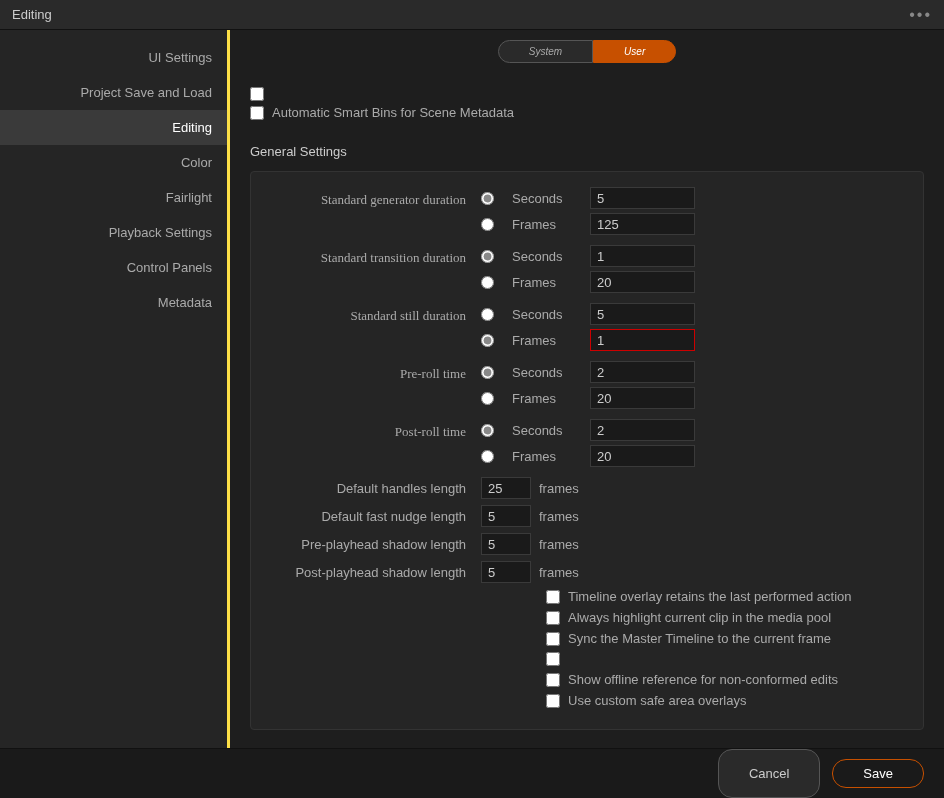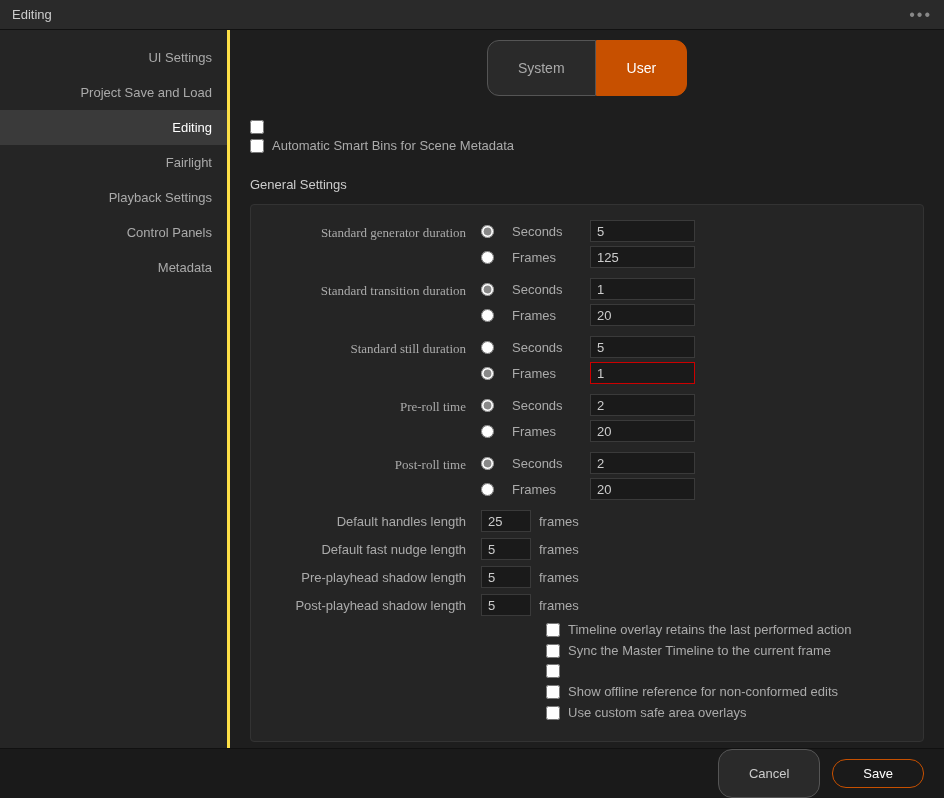--- a/index.html
+++ b/index.html
@@ -71,26 +71,27 @@
     
     .tab-bar {
       display: flex;
       justify-content: center;
       align-items: center;
       padding: 10px 0;
       background: #1e1e1e;
       gap: 0;
     }
     .tab-btn {
-      padding: 19px 30px;
+      padding: 5px 30px;
       border: 1px solid #555;
       background: #2a2a2a;
       color: #aaa;
       cursor: pointer;
-      font-size: 14px;
+      font-size: 10px;
+      font-style: italic;
     }
     .tab-btn:first-child {
       border-radius: 12px 0 0 12px;
     }
     .tab-btn:last-child {
       border-radius: 0 12px 12px 0;
     }
     .tab-btn.active {
       background: #c75000;
       color: #fff;
@@ -296,20 +297,21 @@
   <span class="title-bar-title">Editing</span>
   <span class="title-bar-dots">•••</span>
 </div>
 
 <div class="main-layout">
 
   <div class="sidebar">
     <div class="sidebar-item">UI Settings</div>
     <div class="sidebar-item">Project Save and Load</div>
     <div class="sidebar-item active">Editing</div>
+    <div class="sidebar-item">Color</div>
     <div class="sidebar-item">Fairlight</div>
     <div class="sidebar-item">Playback Settings</div>
     <div class="sidebar-item">Control Panels</div>
     <div class="sidebar-item">Metadata</div>
   </div>
 
   <div class="content">
 
     <div class="tab-bar">
       <button class="tab-btn">System</button>
@@ -433,20 +435,24 @@
           <div class="handle-label">Post-playhead shadow length</div>
           <input type="text" class="handle-input" value="5" style="">
           <span class="handle-unit">frames</span>
         </div>
 
         <div class="option-row">
           <input type="checkbox" id="opt0" style="">
           <label for="opt0">Timeline overlay retains the last performed action</label>
         </div>
         <div class="option-row">
+          <input type="checkbox" id="opt1" style="">
+          <label for="opt1">Always highlight current clip in the media pool</label>
+        </div>
+        <div class="option-row">
           <input type="checkbox" id="opt2" style="">
           <label for="opt2">Sync the Master Timeline to the current frame</label>
         </div>
         <div class="option-row">
           <input type="checkbox" id="opt3" style="">
         </div>
         <div class="option-row">
           <input type="checkbox" id="opt4" style="">
           <label for="opt4">Show offline reference for non-conformed edits</label>
         </div>

